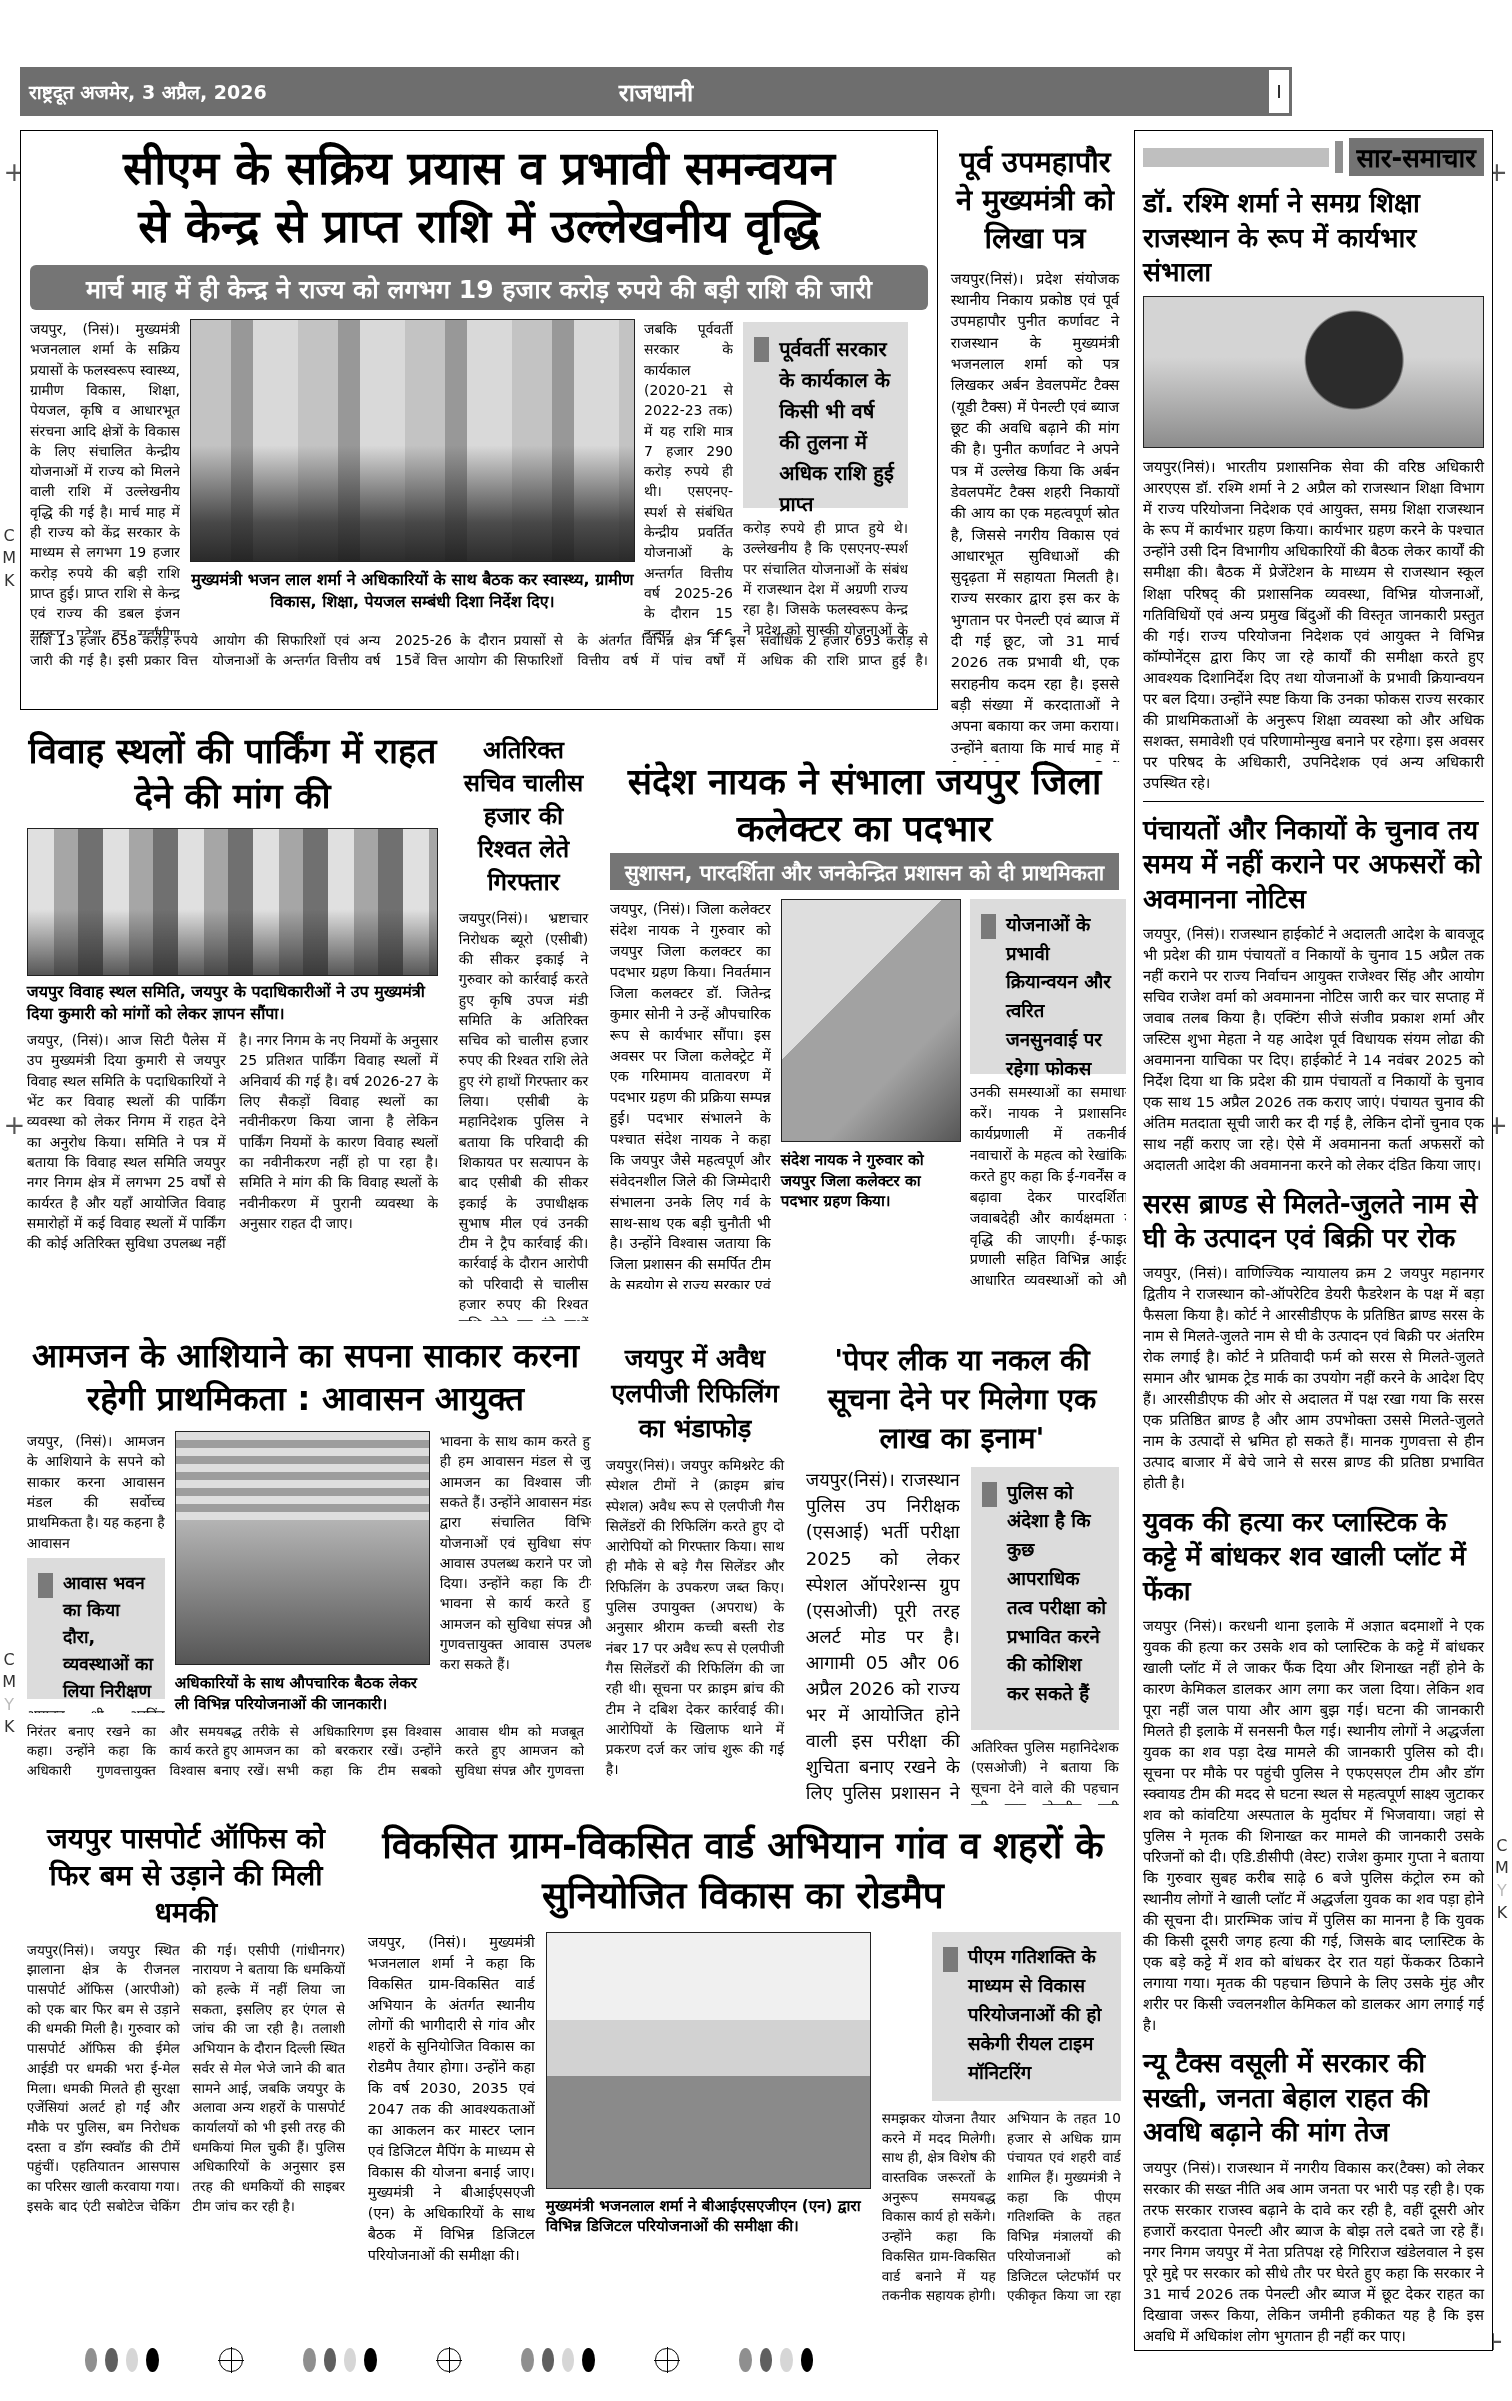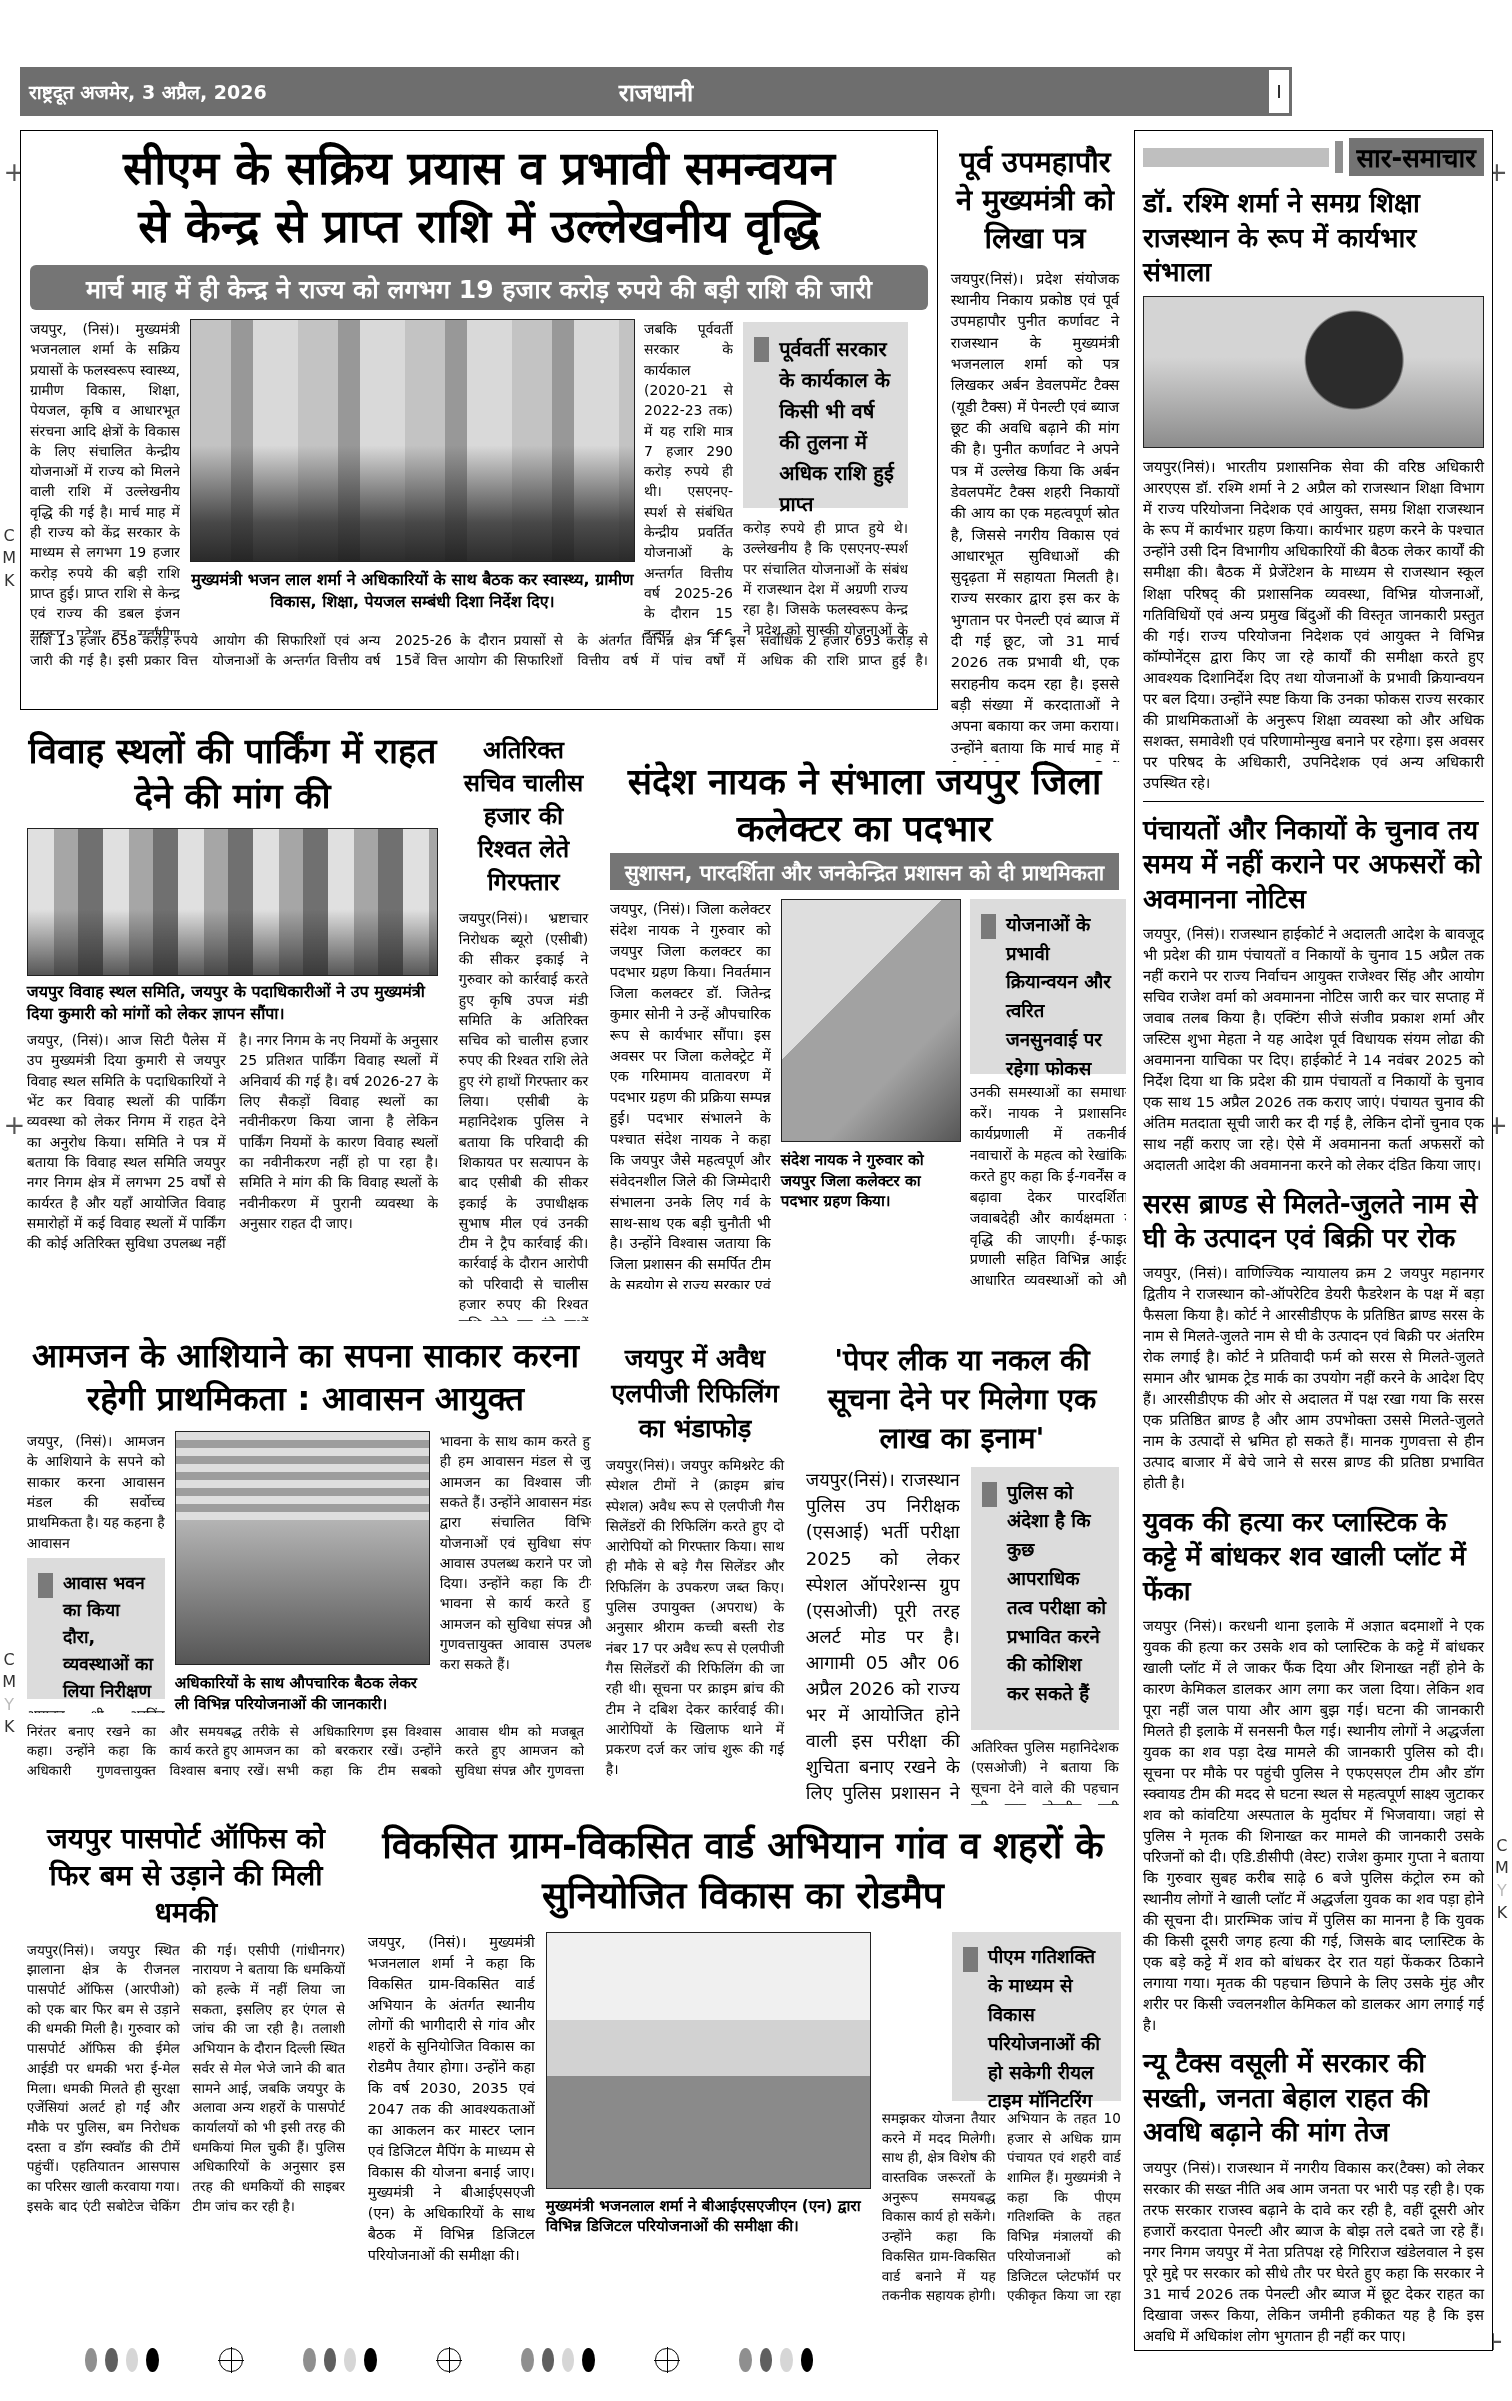--- a/index.html
+++ b/index.html
@@ -214,21 +214,21 @@
   <div class="body-txt" style="margin-top:9px;column-count:2;column-gap:12.4px;height:418px;overflow:hidden;font-size:13.6px;">जयपुर(निसं)। जयपुर स्थित झालाना क्षेत्र के रीजनल पासपोर्ट ऑफिस (आरपीओ) को एक बार फिर बम से उड़ाने की धमकी मिली है। गुरुवार को पासपोर्ट ऑफिस की ईमेल आईडी पर धमकी भरा ई-मेल मिला। धमकी मिलते ही सुरक्षा एजेंसियां अलर्ट हो गईं और मौके पर पुलिस, बम निरोधक दस्ता व डॉग स्क्वॉड की टीमें पहुंचीं। एहतियातन आसपास का परिसर खाली करवाया गया। इसके बाद एंटी सबोटेज चेकिंग की गई। एसीपी (गांधीनगर) नारायण ने बताया कि धमकियों को हल्के में नहीं लिया जा सकता, इसलिए हर एंगल से जांच की जा रही है। तलाशी अभियान के दौरान दिल्ली स्थित सर्वर से मेल भेजे जाने की बात सामने आई, जबकि जयपुर के अलावा अन्य शहरों के पासपोर्ट कार्यालयों को भी इसी तरह की धमकियां मिल चुकी हैं। पुलिस अधिकारियों के अनुसार इस तरह की धमकियों की साइबर टीम जांच कर रही है।</div>
 </div>
 
 <div class="abs artpad" style="left:361px;top:1814px;width:764px;height:536px;">
   <div style="font-size:37px;font-weight:700;line-height:1.35;text-align:center;">विकसित ग्राम-विकसित वार्ड अभियान गांव व शहरों के सुनियोजित विकास का रोडमैप</div>
   <div style="position:relative;height:395px;margin-top:11.3px;">
     <div class="abs body-txt" style="left:0;top:0;width:167px;height:395px;overflow:hidden;font-size:14.4px;">जयपुर, (निसं)। मुख्यमंत्री भजनलाल शर्मा ने कहा कि विकसित ग्राम-विकसित वार्ड अभियान के अंतर्गत स्थानीय लोगों की भागीदारी से गांव और शहरों के सुनियोजित विकास का रोडमैप तैयार होगा। उन्होंने कहा कि वर्ष 2030, 2035 एवं 2047 तक की आवश्यकताओं का आकलन कर मास्टर प्लान एवं डिजिटल मैपिंग के माध्यम से विकास की योजना बनाई जाए। मुख्यमंत्री ने बीआईएसएजी (एन) के अधिकारियों के साथ बैठक में विभिन्न डिजिटल परियोजनाओं की समीक्षा की।</div>
     <div class="abs photo photo-hall" style="left:178px;top:0;width:325px;height:257px;"></div>
     <div class="abs cap" style="left:178px;top:264px;width:325px;font-size:15.2px;">मुख्यमंत्री भजनलाल शर्मा ने बीआईएसएजीएन (एन) द्वारा विभिन्न डिजिटल परियोजनाओं की समीक्षा की।</div>
     <div class="abs" style="left:514px;top:0;width:239px;">
-      <div class="pqbox" style="height:169px;width:169px;margin-left:auto;justify-content:space-between;">
+      <div class="pqbox" style="height:169px;width:189px;margin-left:auto;justify-content:space-between;">
         <span class="sq"></span>
         <span class="pqt" style="font-size:18.6px;">पीएम गतिशक्ति के माध्यम से विकास परियोजनाओं की हो सकेगी रीयल टाइम मॉनिटरिंग</span>
       </div>
       <div class="body-txt" style="margin-top:8px;height:209px;overflow:hidden;column-count:2;column-gap:11.3px;font-size:13.6px;">समझकर योजना तैयार करने में मदद मिलेगी। साथ ही, क्षेत्र विशेष की वास्तविक जरूरतों के अनुरूप समयबद्ध विकास कार्य हो सकेंगे। उन्होंने कहा कि विकसित ग्राम-विकसित वार्ड बनाने में यह तकनीक सहायक होगी। अभियान के तहत 10 हजार से अधिक ग्राम पंचायत एवं शहरी वार्ड शामिल हैं। मुख्यमंत्री ने कहा कि पीएम गतिशक्ति के तहत विभिन्न मंत्रालयों की परियोजनाओं को डिजिटल प्लेटफॉर्म पर एकीकृत किया जा रहा है, जिससे विकास परियोजनाओं की रीयल टाइम मॉनिटरिंग संभव हो सकेगी और क्रियान्वयन तक हर स्तर पर इसका उपयोग किया जाए। शहरों की वास्तविक जरूरतों की डिजिटल मैपिंग का अधिक से अधिक उपयोग किया जाए।</div>
     </div>
   </div>
 </div>
 
 <div class="abs" style="left:85px;top:2343px;width:728px;height:34px;display:flex;align-items:center;justify-content:space-between;">
   <div style="display:flex;gap:8px;">

